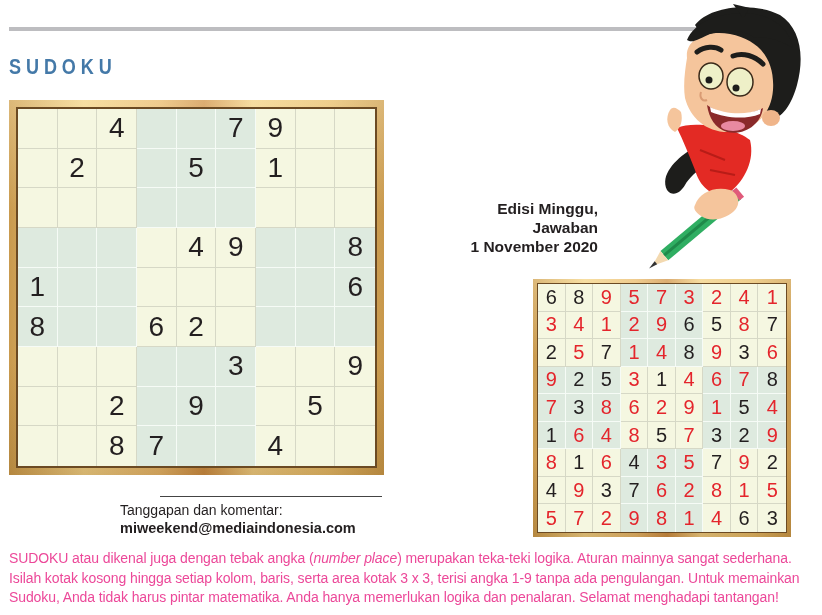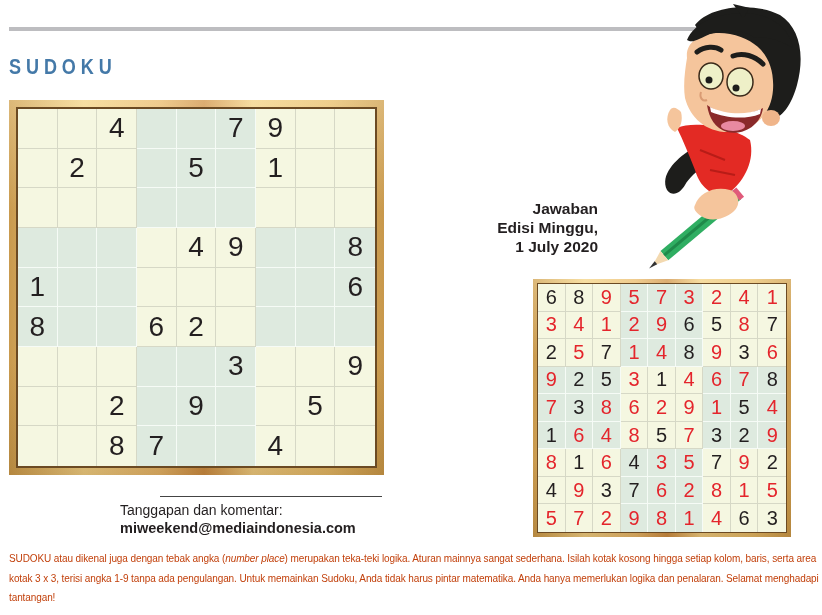--- a/index.html
+++ b/index.html
@@ -37,21 +37,21 @@
   .answer .cell.red { color: #e4252c; }
   .answer .cell.black { color: #231f20; }
 
   .jawaban { position: absolute; left: 440px; top: 199px; width: 158px; text-align: right;
     font-weight: bold; font-size: 15.5px; line-height: 19px; color: #231f20; }
 
   .comment-rule { position: absolute; left: 160px; top: 496px; width: 222px; height: 1px; background: #444; }
   .comment { position: absolute; left: 120px; top: 501px; width: 262px; text-align: left; font-size: 14px; line-height: 18px; }
   .comment .email { font-weight: bold; font-size: 14.5px; }
 
-  .desc { position: absolute; left: 9px; top: 549px; width: 810px; font-size: 10px; line-height: 19.5px; color: #c2410c; letter-spacing: -0.1px; }
+  .desc { position: absolute; left: 9px; top: 549px; width: 810px; font-size: 14px; line-height: 19.5px; color: #ec4899; letter-spacing: -0.1px; }
 
   .mascot { position: absolute; left: 615px; top: 0px; width: 200px; height: 275px; }
 </style>
 </head>
 <body>
 
 <div class="top-rule"></div>
 
 <div class="title">SUDOKU</div>
 
@@ -180,23 +180,23 @@
     <rect x="40" y="228" width="95" height="3" fill="#1f8a4a"></rect>
     <rect x="133" y="224" width="6" height="12" fill="#e05a7a"></rect>
     <polygon points="40,224 24,230 40,236" fill="#f3d9b0"></polygon>
     <polygon points="29,228 20,230 29,232" fill="#333"></polygon>
   </g>
 
   <path d="M80 205 C85 192 100 186 115 190 C125 194 126 206 118 212 C108 220 95 222 86 216 C80 212 78 208 80 205 Z" fill="#f5c59c"></path>
 </svg>
 
 <div class="jawaban">
+  <div>Edisi Minggu,</div>
   <div>Jawaban</div>
-  <div>Edisi Minggu,</div>
-  <div>1 July 2020</div>
+  <div>1 November 2020</div>
 </div>
 
 <div class="frame answer-frame">
   <div class="frame-inner">
     <div class="grid answer" id="answer-grid">
         <div class="cell cream black">6</div>
         <div class="cell cream black">8</div>
         <div class="cell cream red">9</div>
         <div class="cell teal red">5</div>
         <div class="cell teal red">7</div>

